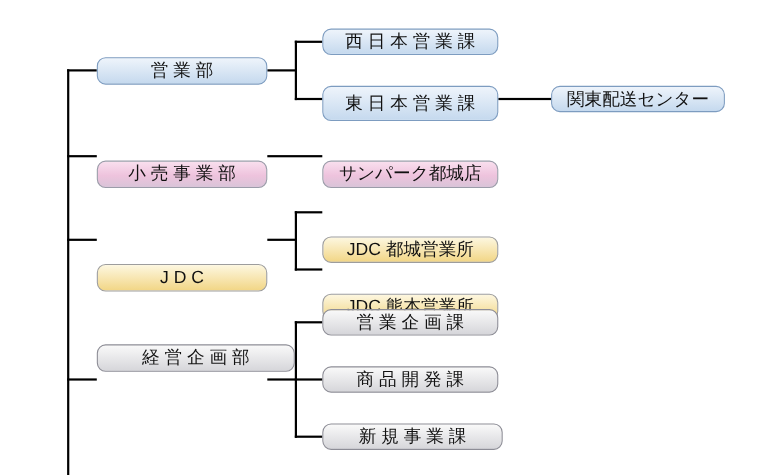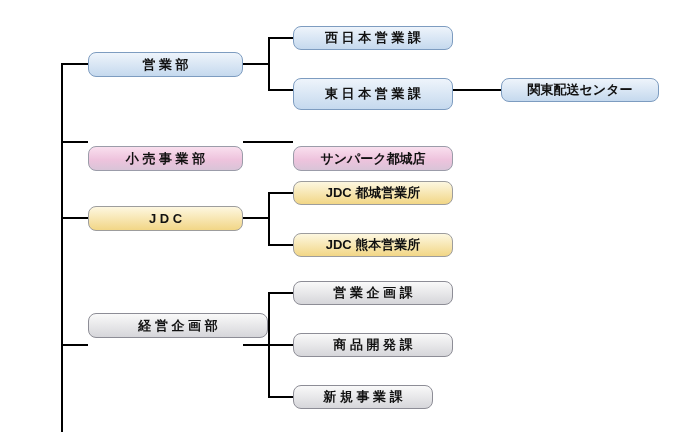--- a/index.html
+++ b/index.html
@@ -12,38 +12,39 @@
     font-family: "Liberation Sans", "DejaVu Sans", sans-serif;
   }
   .ln { position: absolute; background: var(--line, #000); }
   .node {
     position: absolute;
     border: 1px solid #999;
     border-radius: 8px;
     display: flex;
     align-items: center;
     justify-content: center;
-    font-weight: bold;
-    font-size: 13px;
+    font-weight: normal;
+    font-size: 16px;
     color: #111;
     white-space: nowrap;
     box-sizing: border-box;
   }
   .blue {
     background: linear-gradient(to bottom, var(--blue-fill-top, #eef4fb), var(--blue-fill-bottom, #c5d9ee));
     border-color: var(--blue-border, #7d9cc0);
   }
   .pink {
     background: linear-gradient(to bottom, var(--pink-fill-top, #f9dfee) 0%, var(--pink-fill-mid, #eec3dd) 55%, var(--pink-fill-bottom, #d9c4d8) 100%);
     border-color: var(--pink-border, #9b9ca9);
     margin-top: 16px;
   }
   .yellow {
     background: linear-gradient(to bottom, var(--yellow-fill-top, #fdf7e0), var(--yellow-fill-bottom, #f2d686));
     border-color: var(--yellow-border, #9d9d9d);
+    margin-top: 34px;
   }
   .gray {
     background: linear-gradient(to bottom, var(--gray-fill-top, #f9f9f9), var(--gray-fill-bottom, #d6d6da));
     border-color: var(--gray-border, #8d8d96);
   }
 </style>
 </head>
 <body>
 
 <div class="canvas">
@@ -80,17 +81,17 @@
   <div class="node yellow" style="left:88px;top:206px;width:155px;height:25px">J D C</div>
   <div class="node gray" style="left:88px;top:313px;width:180px;height:25px">経 営 企 画 部</div>
 
   <div class="node blue" style="left:293px;top:26px;width:160px;height:24px">西 日 本 営 業 課</div>
   <div class="node blue" style="left:293px;top:78px;width:160px;height:32px">東 日 本 営 業 課</div>
   <div class="node pink" style="left:293px;top:130px;width:160px;height:25px">サンパーク都城店</div>
   <div class="node yellow" style="left:293px;top:181px;width:160px;height:24px">JDC 都城営業所</div>
   <div class="node yellow" style="left:293px;top:233px;width:160px;height:24px">JDC 熊本営業所</div>
   <div class="node gray" style="left:293px;top:281px;width:160px;height:24px">営 業 企 画 課</div>
   <div class="node gray" style="left:293px;top:333px;width:160px;height:24px">商 品 開 発 課</div>
-  <div class="node gray" style="left:293px;top:385px;width:140px;height:24px">新 規 事 業 課</div>
+  <div class="node gray" style="left:293px;top:385px;width:164px;height:24px">新 規 事 業 課</div>
 
   <div class="node blue" style="left:501px;top:78px;width:158px;height:24px">関東配送センター</div>
 
 </div>
 
 </body></html>

